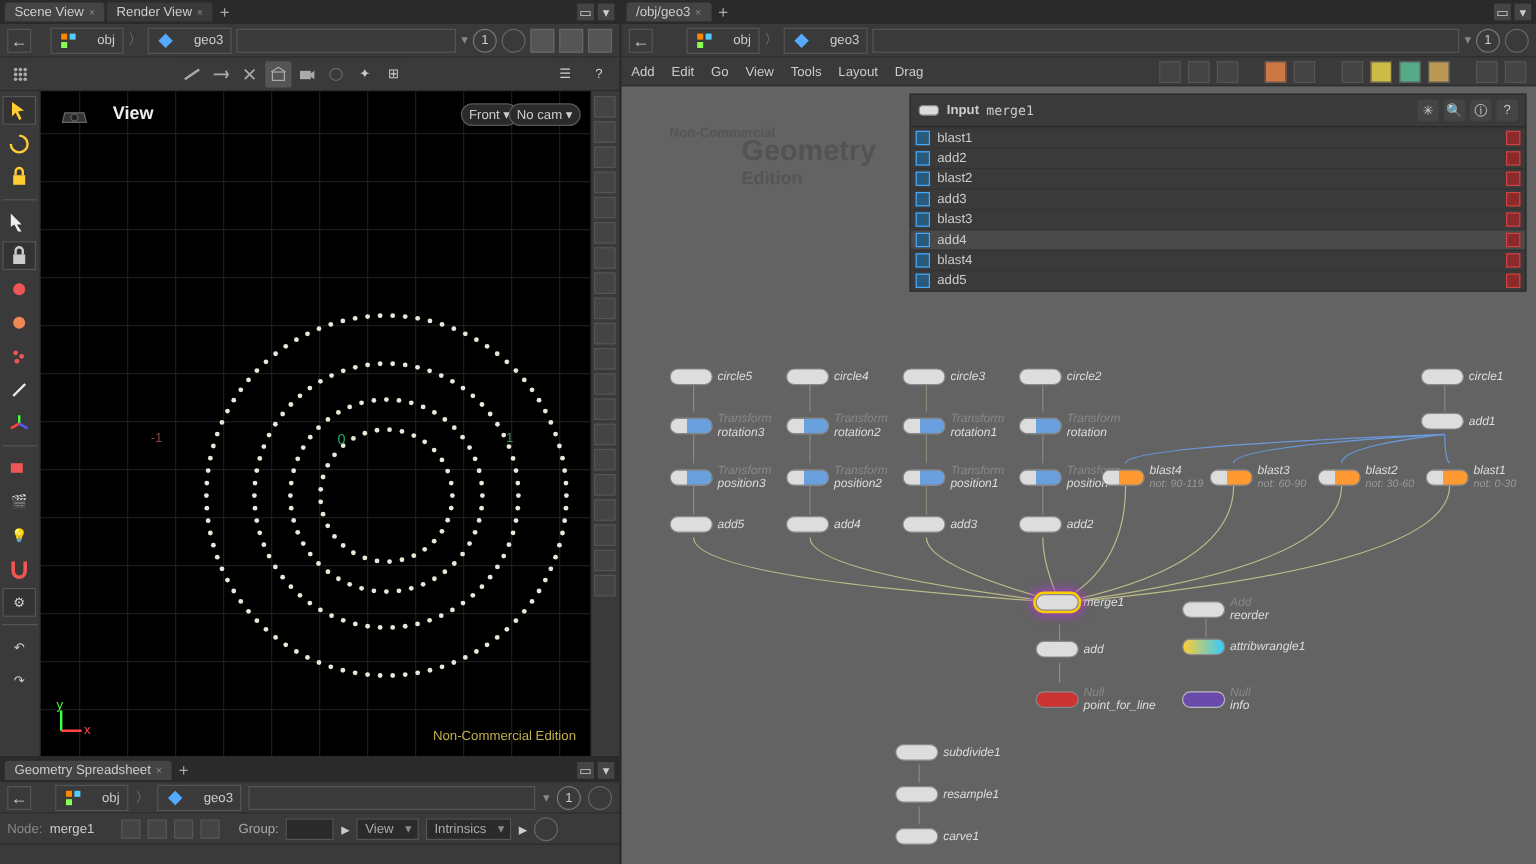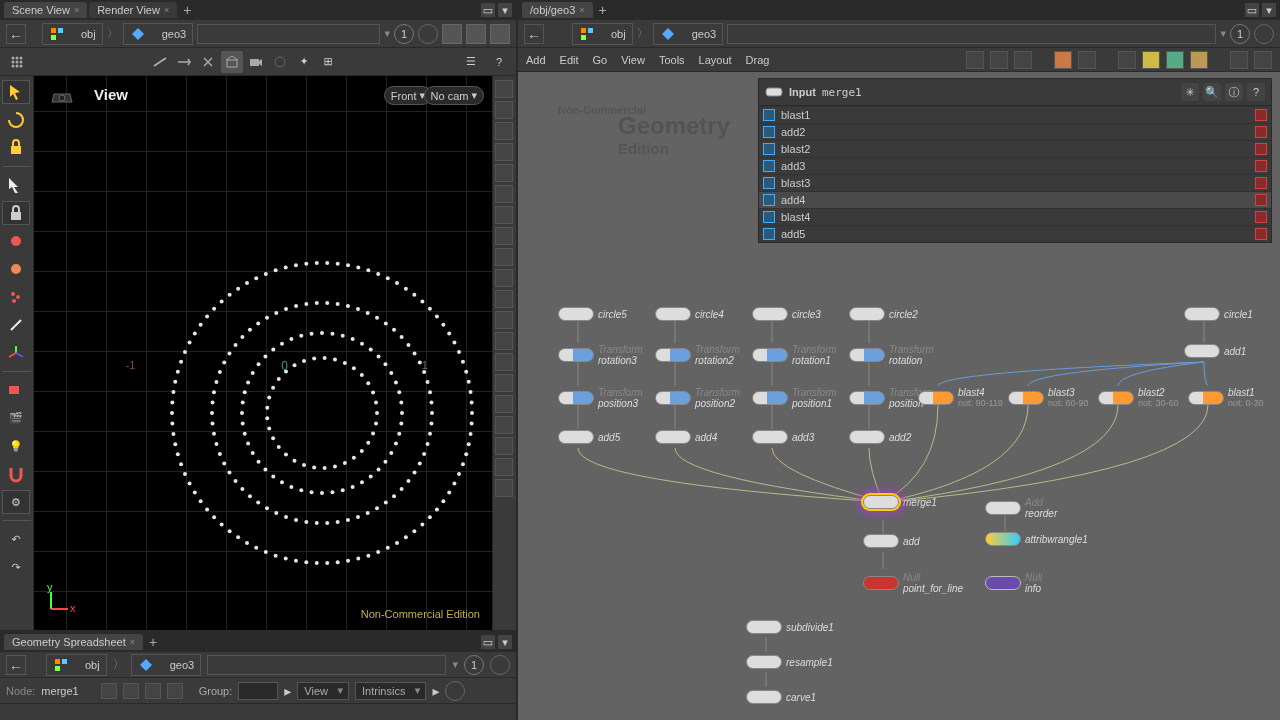--- a/index.html
+++ b/index.html
@@ -102,21 +102,21 @@
 .node { position: absolute; display: flex; align-items: center; gap: 4px; z-index: 3; }
 .node-body { width: 36px; height: 14px; background: #ddd; border: 1px solid #888; border-radius: 7px; display: flex; align-items: center; justify-content: center; position: relative; }
 .node-body.merge-sel { box-shadow: 0 0 0 2px #ffcc00, 0 0 8px 4px #a040c0; }
 .node-body.red { background: #cc3333; }
 .node-body.purple { background: #6a4aaa; border-color: #bbb; }
 .node-body.attrw { background: linear-gradient(90deg,#ffcc33,#33ccff); }
 .node-body.orange { background: linear-gradient(90deg,#ddd 40%,#ff9a33 40%); }
 .node-body.bluehalf { background: linear-gradient(90deg,#ddd 40%,#6aa0dd 40%); }
 .node-lbl { color: #ddd; font-size: 10px; white-space: nowrap; font-style: italic; }
 .node-lbl.dark { color: #888; font-style: italic; }
-.node-lbl-sub { font-size: 9px; color: #999; }
+.node-lbl-sub { font-size: 9px; color: #999; font-style: italic; }
 
 
 .wire-layer { position: absolute; inset: 0; z-index: 2; pointer-events: none; }
 
 </style>
 </head>
 <body>
 
 <div class="app">
 

